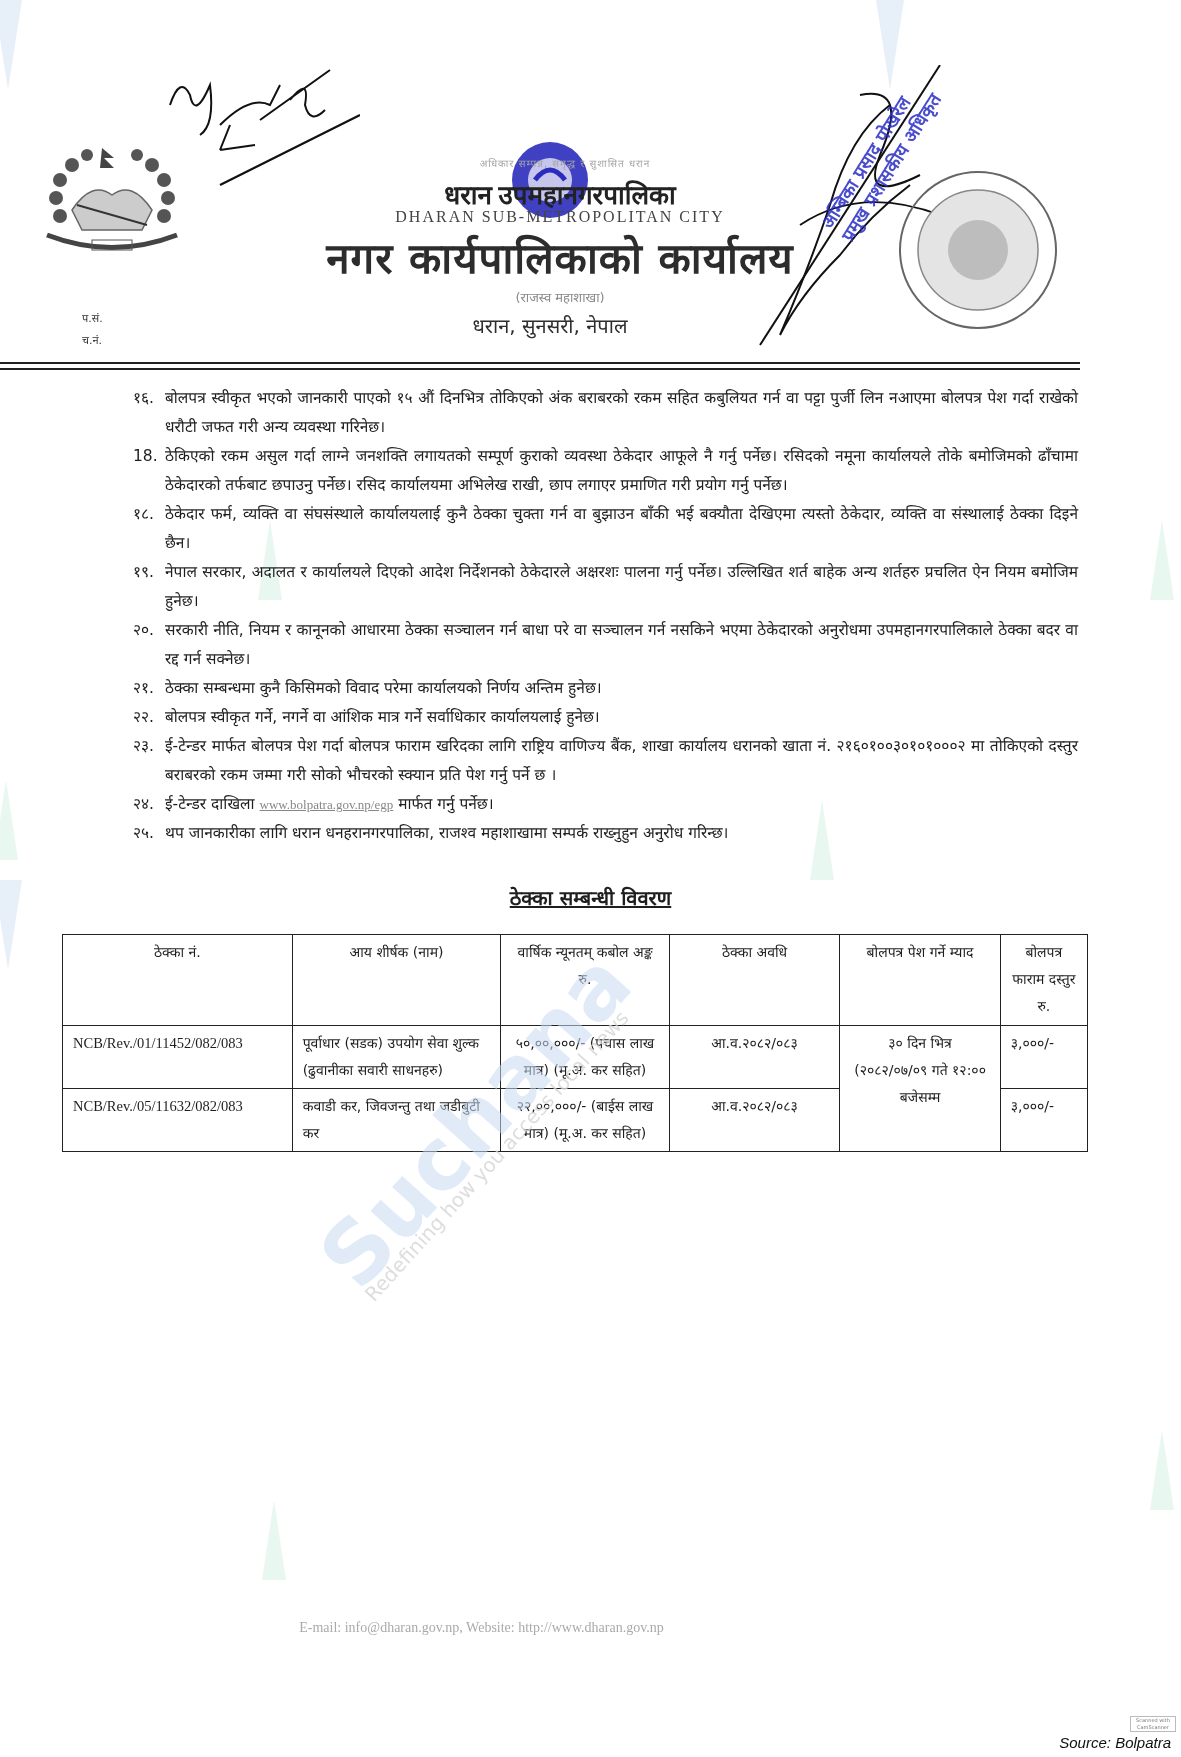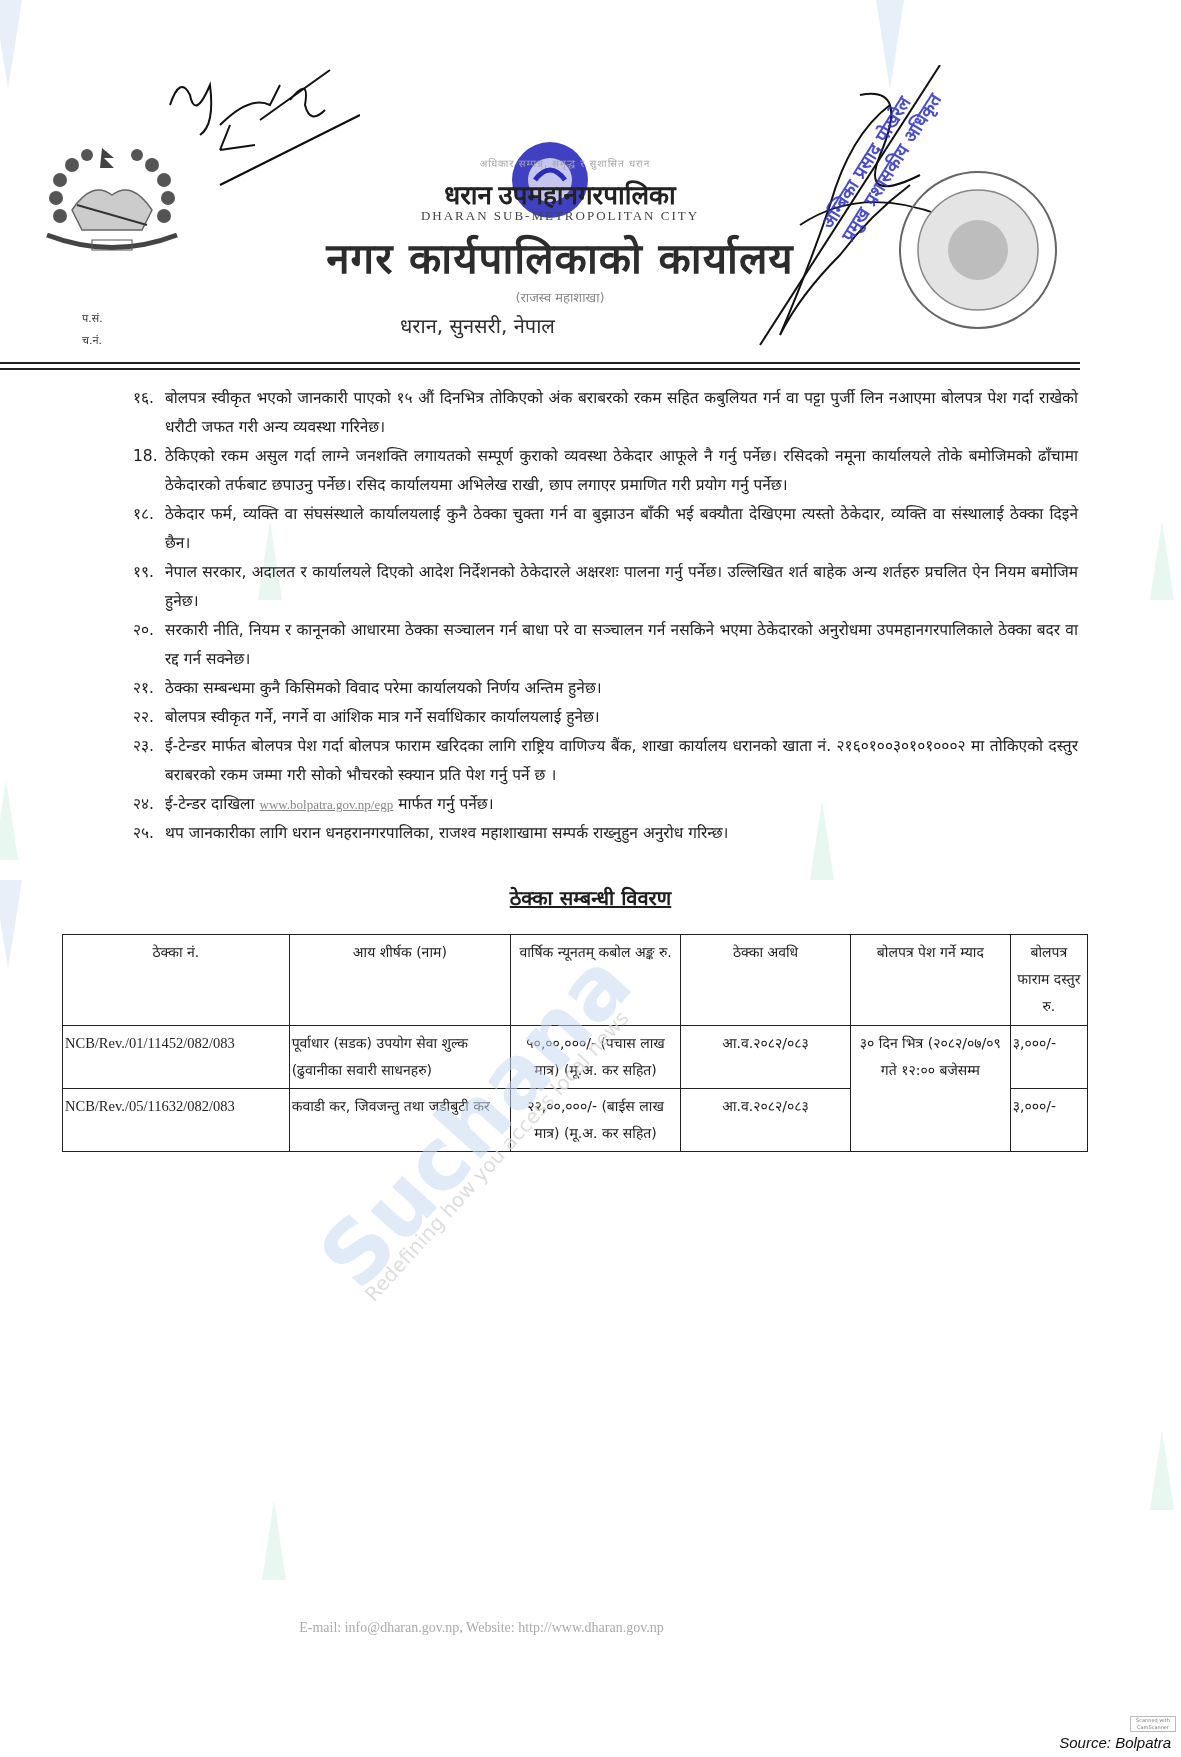--- a/index.html
+++ b/index.html
@@ -22,26 +22,26 @@
   .stamp-blue { position: absolute; left: 500px; top: 140px; width: 100px; height: 100px; }
   .stamp-round { position: absolute; left: 888px; top: 160px; width: 180px; height: 180px; }
   .stamp-text { position: absolute; left: 815px; top: 220px; transform: rotate(-58deg); transform-origin: left top;
     color: #2a2ec4; font-family: "DejaVu Sans", sans-serif; font-weight: bold; font-size: 18px; white-space: nowrap; opacity: 0.85; }
 
   .tagline { position: absolute; left: 300px; top: 156px; width: 530px; text-align: center;
     font-family: "DejaVu Sans", sans-serif; font-size: 10px; color: #a5a5a5; letter-spacing: 1px; }
   .org-np { position: absolute; left: 300px; top: 176px; width: 520px; text-align: center;
     font-family: Liberation Serif, serif; font-weight: bold; font-size: 26px; color: #222; }
   .org-en { position: absolute; left: 300px; top: 208px; width: 520px; text-align: center;
-    font-family: "Liberation Serif", serif; font-size: 13px; letter-spacing: 2px; color: #444; }
+    font-family: "Liberation Serif", serif; font-size: 16px; letter-spacing: 2px; color: #444; }
   .office { position: absolute; left: 200px; top: 228px; width: 720px; text-align: center;
     font-family: "DejaVu Sans", sans-serif; font-weight: bold; font-size: 42px; color: #2c2c2c; letter-spacing: 1px; }
   .subtag { position: absolute; left: 420px; top: 288px; width: 280px; text-align: center;
     font-family: "DejaVu Sans", sans-serif; font-size: 13px; color: #8a8a8a; }
-  .address { position: absolute; left: 400px; top: 312px; width: 300px; text-align: left;
+  .address { position: absolute; left: 400px; top: 312px; width: 300px; text-align: center;
     font-family: "DejaVu Sans", sans-serif; font-size: 20px; color: #2e2e2e; }
   .ref { position: absolute; left: 82px; font-family: "DejaVu Sans", sans-serif; font-size: 11px; color: #333; }
   .ref.a { top: 310px; } .ref.b { top: 332px; }
 
   .rule { position: absolute; left: 0; top: 362px; width: 1080px; height: 8px;
     border-top: 2px solid #222; border-bottom: 2px solid #222; box-sizing: border-box; }
 
   
   .clauses { position: absolute; left: 106px; top: 384px; width: 972px;
     font-family: "DejaVu Sans", sans-serif; font-size: 15.5px; line-height: 29px; color: #1e1e1e; }
@@ -49,21 +49,21 @@
   .clause .num { width: 32px; flex: none; margin-left: 27px; }
   .clause .txt { flex: 1; text-align: justify; }
   .link { text-decoration: underline; color: #888; font-family: "Liberation Serif", serif; font-size: 13px; }
 
   .table-title { position: absolute; left: 0; top: 884px; width: 1181px; text-align: center;
     font-family: "DejaVu Sans", sans-serif; font-weight: bold; font-size: 20px; text-decoration: underline; color: #1e1e1e; }
 
   
   table.contracts { position: absolute; left: 62px; top: 934px; width: 1026px; border-collapse: collapse;
     font-family: "DejaVu Sans", sans-serif; font-size: 14px; color: #1e1e1e; }
-  table.contracts th, table.contracts td { border: 1.6px solid #222; vertical-align: top; padding: 4px 2px; line-height: 27px; }
+  table.contracts th, table.contracts td { border: 1.6px solid #222; vertical-align: top; padding: 4px 10px; line-height: 27px; }
   table.contracts th { font-weight: normal; height: 82px; text-align: center; }
   table.contracts td.id { font-family: "Liberation Serif", serif; font-size: 14.5px; white-space: nowrap; }
   table.contracts td.c { text-align: center; }
   .c1 { width: 215px; } .c2 { width: 210px; } .c3 { width: 160px; } .c4 { width: 160px; } .c5 { width: 150px; } .c6 { width: 70px; }
 
   
   .wm { position: absolute; left: 300px; top: 1240px; transform: rotate(-48deg); transform-origin: left top;
     font-family: "DejaVu Sans", sans-serif; font-weight: bold; font-size: 86px; color: #c9d9f2; opacity: 0.55; white-space: nowrap; }
   .wm-sub { position: absolute; left: 360px; top: 1290px; transform: rotate(-48deg); transform-origin: left top;
     font-family: "DejaVu Sans", sans-serif; font-size: 20px; color: #d5d5d5; white-space: nowrap; opacity: 0.8; }

